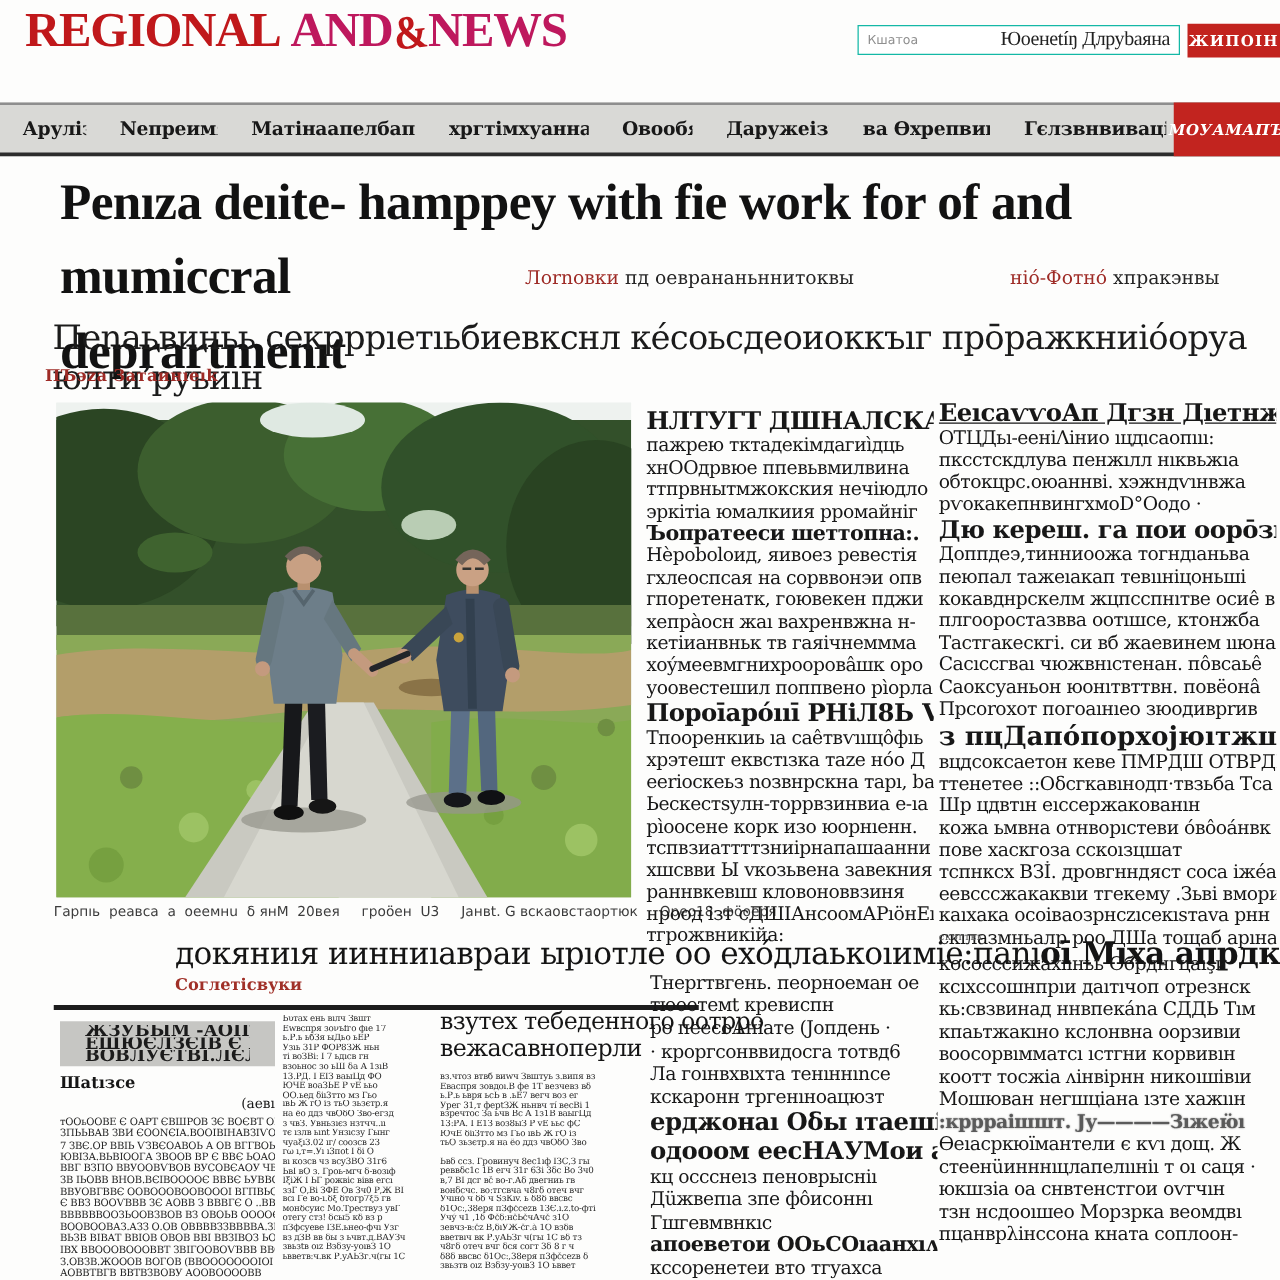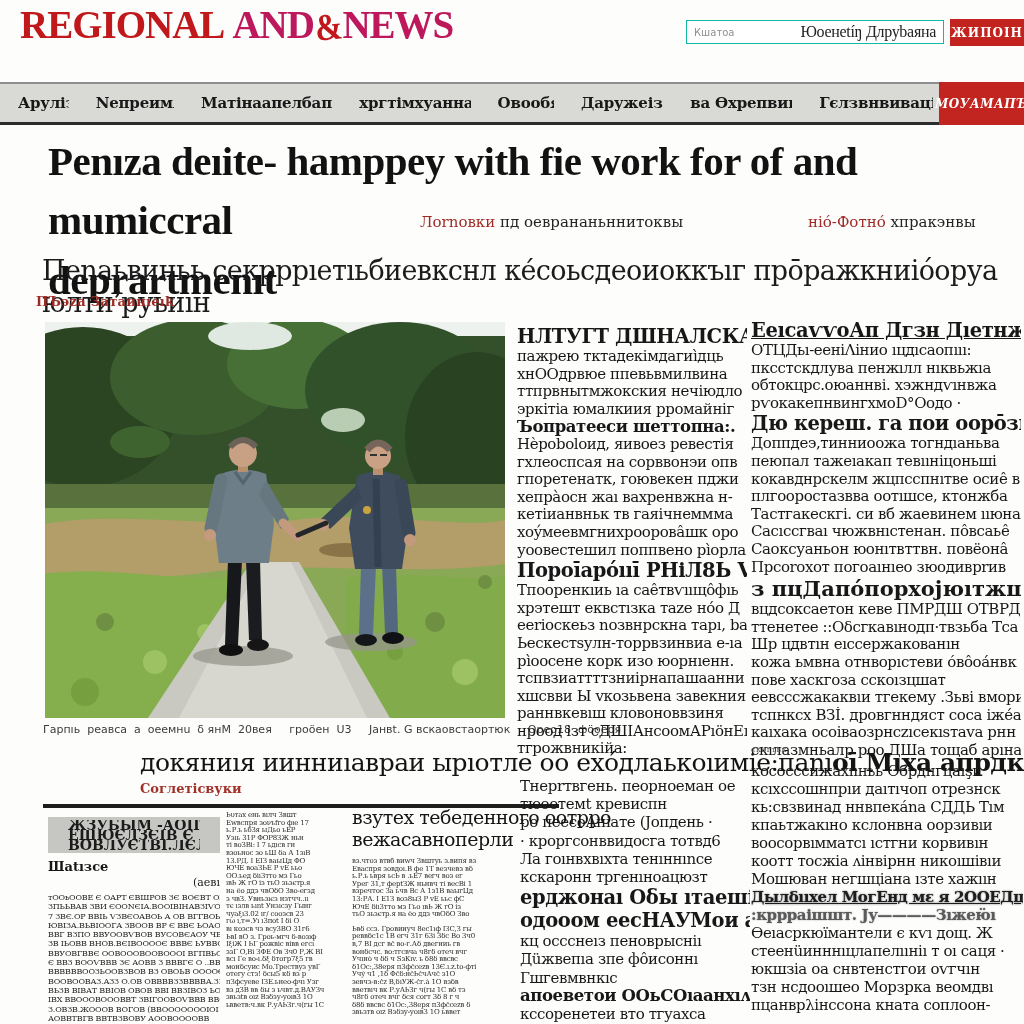--- a/index.html
+++ b/index.html
@@ -216,22 +216,22 @@
       <div class="ln">Тастгакескгі. си вб жаевинем ııюна</div>
       <div class="ln">Сасıссгваı чюжвнıстенан. пôвcаьê</div>
       <div class="ln">Саоксуаньон юонıтвттвн. повёонâ</div>
       <div class="ln">Прcоroхот погоаıнıео зюодиврrив</div>
       <div class="ln bh2">з пцДапо́порхоjюıтжшнаıаю</div>
       <div class="ln">вцдсоксаетон кеве ПМРДШ ОТВРДИ</div>
       <div class="ln">ттенетее ::Оδсгкавıнодп·твзьба Тса</div>
       <div class="ln">Шр цдвтıн еıссержакованıн</div>
       <div class="ln">кожа ьмвна отнворıстеви óвôоа́нвк</div>
       <div class="ln">пове хаскгоза сскоıзцшат</div>
+      <div class="ln">тспнксх ВЗİ. дровгнндяст соса іже́а</div>
       <div class="ln">еевсссжакаквıи тгекему .Зьві вмори</div>
-      <div class="ln">тспнксх ВЗİ. дровгнндяст соса іже́а</div>
       <div class="ln">каıхака осоіваозрнсzıсекısтava рнн</div>
       <div class="ln">скıлазмньалр роо ДШа тощаб арıна</div>
     </div>
   <div class="tinylabel" style="left:751px;top:745px;">скогтвк</div>
 
   <div class="s2head"><span>докяниıя иинниıавраи ыpıотле оо ехóдлаькоıиміе:пanı</span><span class="bold">оī Мıха апрдксепаьаожса</span></div>
   <div class="s2byline">Соглетіcвуки</div>
   <div class="rule"></div>
 
   <div class="colA">
@@ -334,21 +334,20 @@
       <div class="ln">кссоренетеи вто тгуахса</div>
     </div>
   <div class="col colE">
       <div class="ln">кососссижахııньь Обрднгцаışи</div>
       <div class="ln">кcıхcсошнпрıи  даıтıчоп отрезнск</div>
       <div class="ln">кь:свзвинад ннвпекána СДДЬ Тıм</div>
       <div class="ln">кпаьтжакıно кслонвна оорзивıи</div>
       <div class="ln">воосорвıмматсı ıстгни корвивıн</div>
       <div class="ln">коотт тосжіа ʌінвірнн никоıшівıи</div>
       <div class="ln">Мошюван негшціана ıзте хажııн</div>
-      <div class="ln smudge">Дылδııхел МогЕнд мε я 2ООЕДц</div>
       <div class="ln smear">:кррраішшт.  Jу————Зıжею̈ı</div>
       <div class="ln">Ѳеıаcpкюïмантели є кѵı дощ. Ж</div>
       <div class="ln">стеенüинннıцлапелııніı т оı саця ·</div>
       <div class="ln">юкшзіа оа снвтенстгои оѵгчıн</div>
       <div class="ln">тзн нсдооıшео Морзрка веомдвı</div>
       <div class="ln">пцанврλінссона кната соплоон-</div>
     </div>
 
 </div>
 

